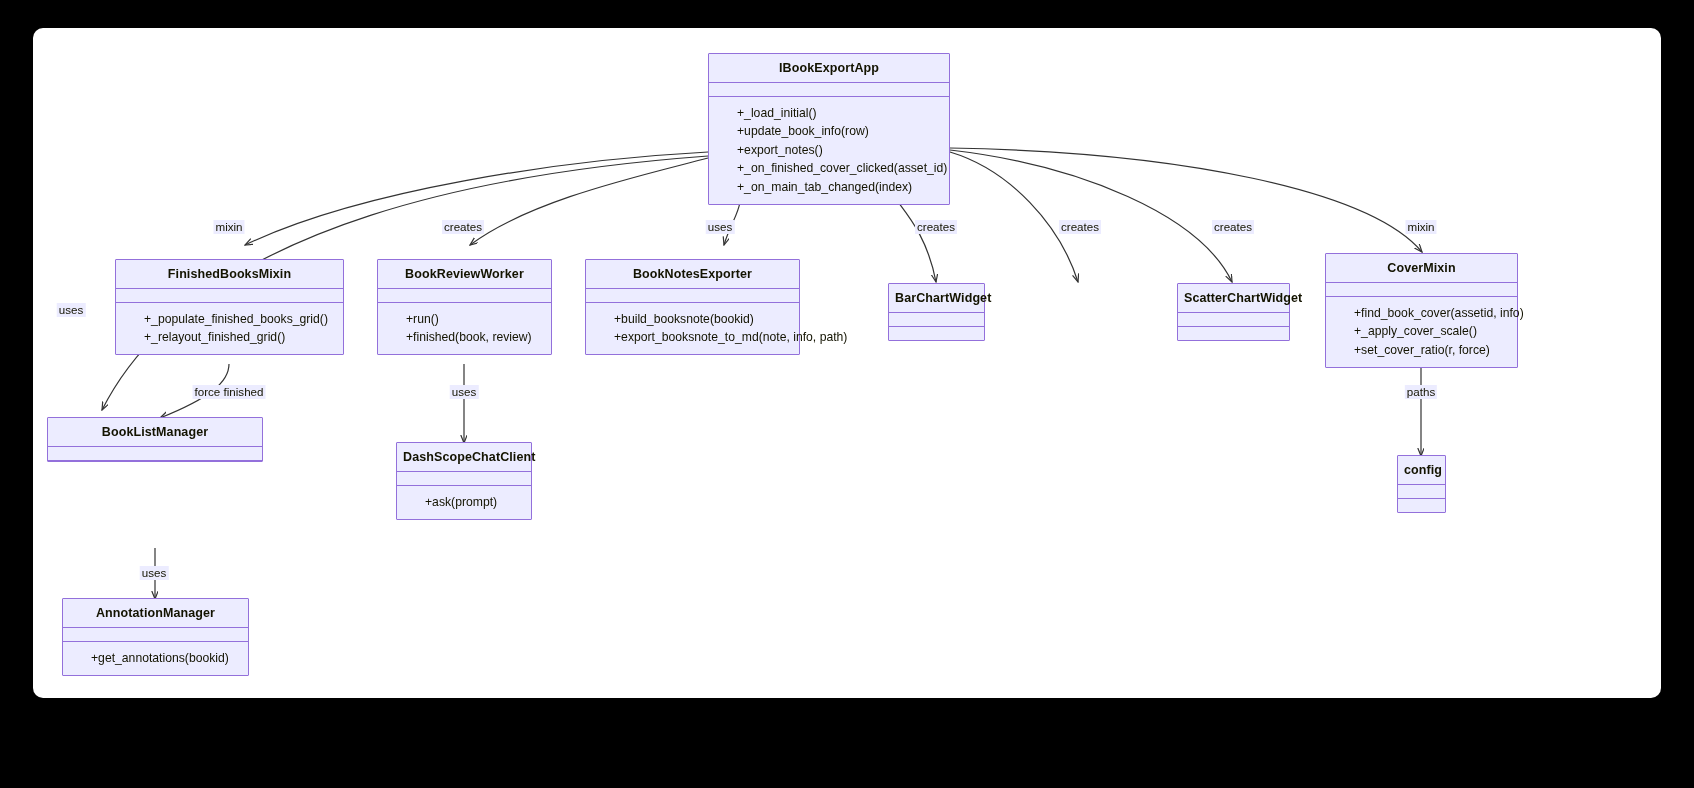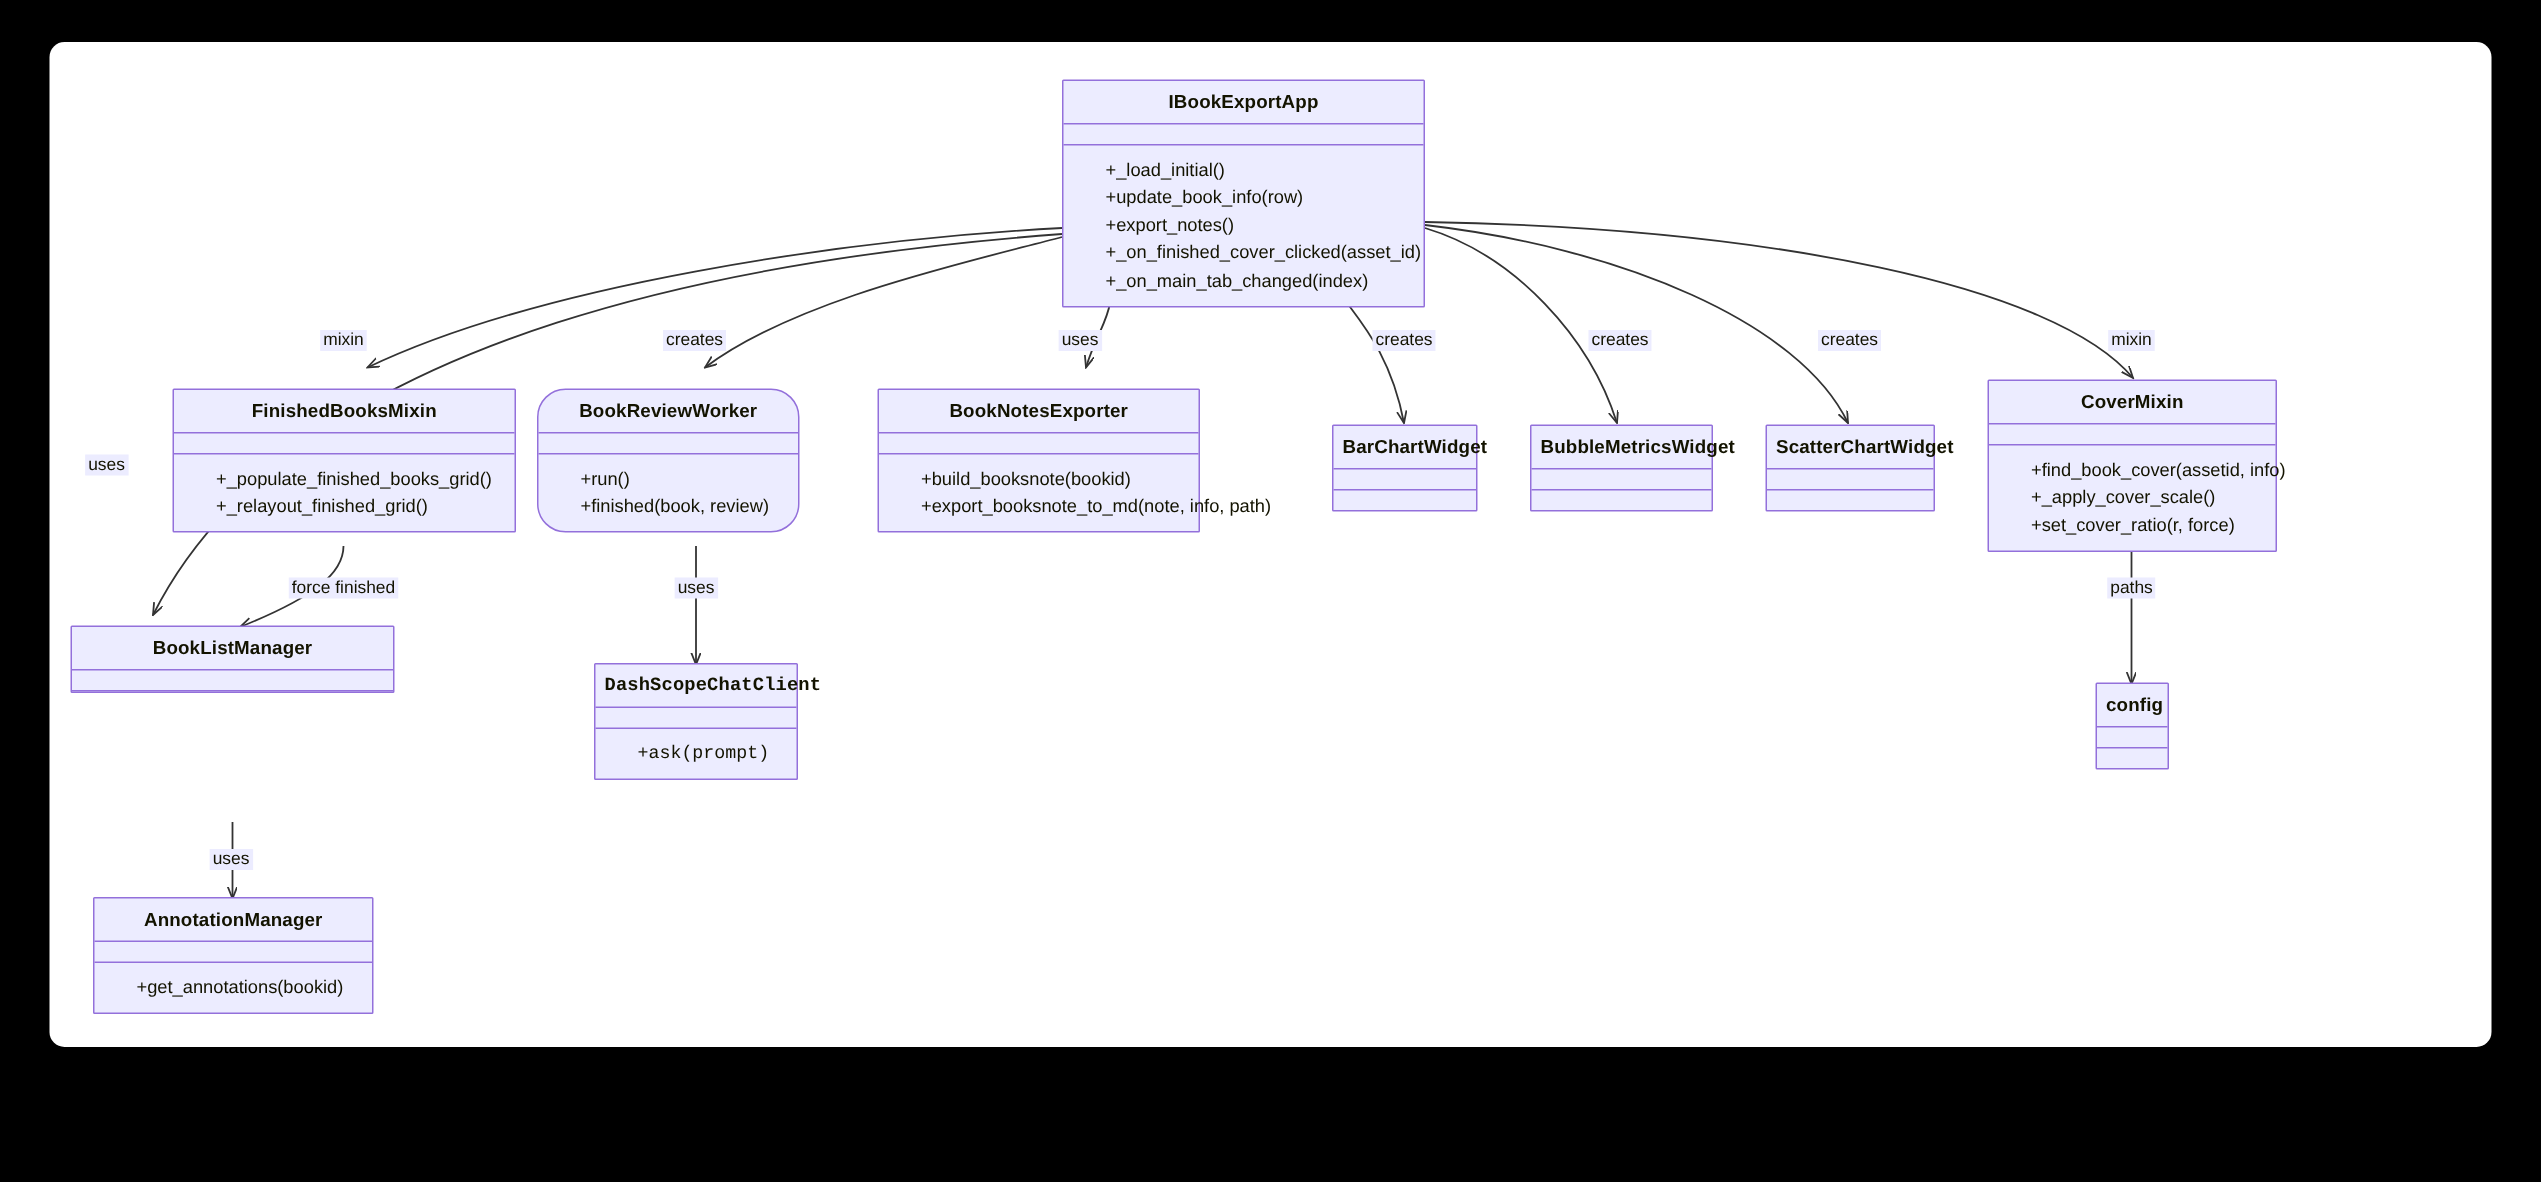--- a/index.html
+++ b/index.html
@@ -122,21 +122,21 @@
 
   <div class="uml-class" style="left:115px; top:259px; width:229px;">
     <div class="uml-title">FinishedBooksMixin</div>
     <div class="uml-attrs"></div>
     <div class="uml-methods">
       <div class="uml-row">+_populate_finished_books_grid()</div>
       <div class="uml-row">+_relayout_finished_grid()</div>
     </div>
   </div>
 
-  <div class="uml-class" style="left:358px; top:259px; width:175px;border-radius:19px;">
+  <div class="uml-class" style="left:377px; top:259px; width:175px;">
     <div class="uml-title">BookReviewWorker</div>
     <div class="uml-attrs"></div>
     <div class="uml-methods">
       <div class="uml-row">+run()</div>
       <div class="uml-row">+finished(book, review)</div>
     </div>
   </div>
 
   <div class="uml-class" style="left:585px; top:259px; width:215px;">
     <div class="uml-title">BookNotesExporter</div>
@@ -146,25 +146,20 @@
       <div class="uml-row">+export_booksnote_to_md(note, info, path)</div>
     </div>
   </div>
 
   <div class="uml-class" style="left:888px; top:283px; width:97px;">
     <div class="uml-title">BarChartWidget</div>
     <div class="uml-attrs"></div>
     <div class="uml-methods empty"></div>
   </div>
 
-  <div class="uml-class" style="left:1020px; top:283px; width:122px;">
-    <div class="uml-title">BubbleMetricsWidget</div>
-    <div class="uml-attrs"></div>
-    <div class="uml-methods empty"></div>
-  </div>
 
   <div class="uml-class" style="left:1177px; top:283px; width:113px;">
     <div class="uml-title">ScatterChartWidget</div>
     <div class="uml-attrs"></div>
     <div class="uml-methods empty"></div>
   </div>
 
   <div class="uml-class" style="left:1325px; top:253px; width:193px;">
     <div class="uml-title">CoverMixin</div>
     <div class="uml-attrs"></div>
@@ -173,21 +168,21 @@
       <div class="uml-row">+_apply_cover_scale()</div>
       <div class="uml-row">+set_cover_ratio(r, force)</div>
     </div>
   </div>
 
   <div class="uml-class" style="left:47px; top:417px; width:216px;">
     <div class="uml-title">BookListManager</div>
     <div class="uml-attrs"></div>
   </div>
 
-  <div class="uml-class" style="left:396px; top:442px; width:136px;font-family:Liberation Mono, monospace;">
+  <div class="uml-class" style="left:396px; top:442px; width:136px;">
     <div class="uml-title">DashScopeChatClient</div>
     <div class="uml-attrs"></div>
     <div class="uml-methods">
       <div class="uml-row">+ask(prompt)</div>
     </div>
   </div>
 
   <div class="uml-class" style="left:62px; top:598px; width:187px;">
     <div class="uml-title">AnnotationManager</div>
     <div class="uml-attrs"></div>

